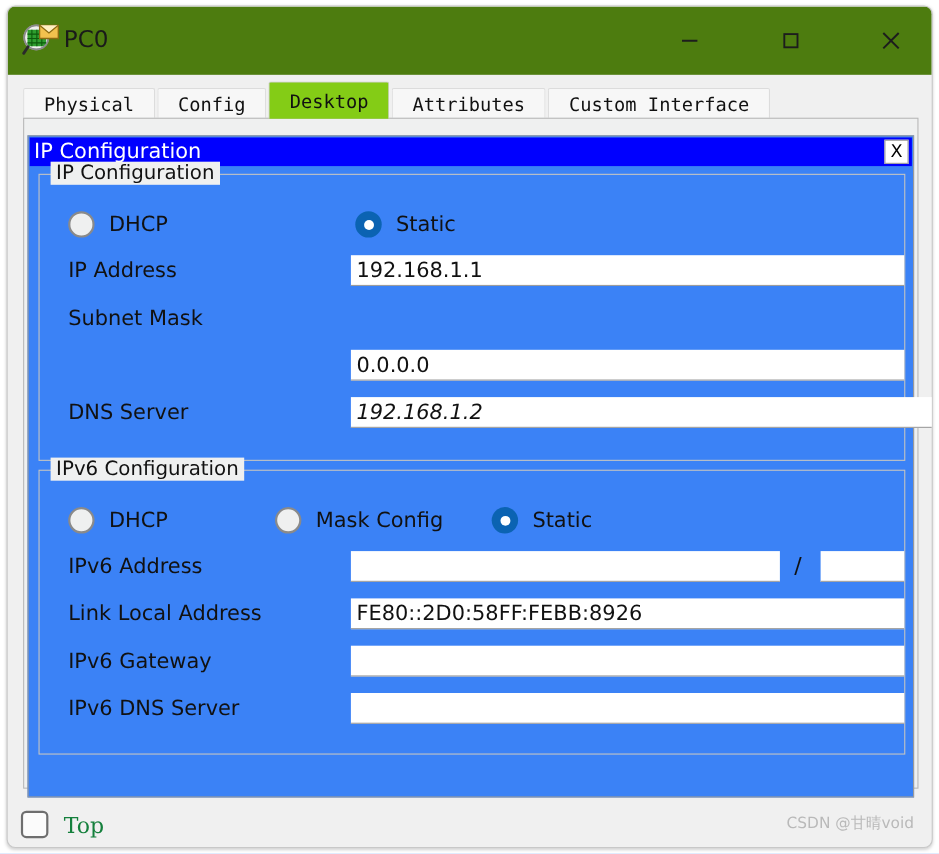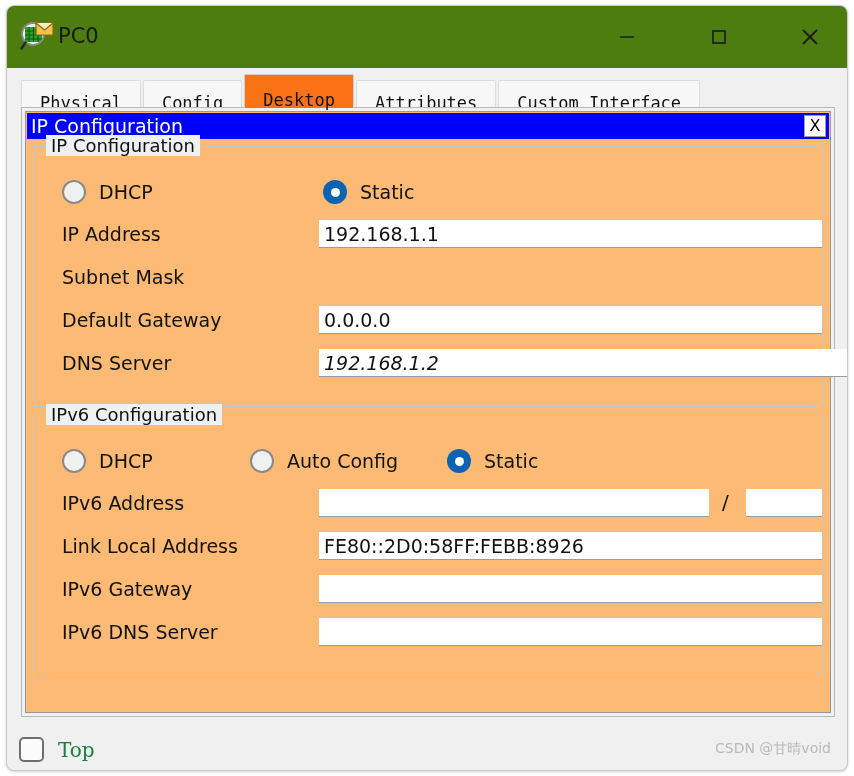--- a/index.html
+++ b/index.html
@@ -79,29 +79,29 @@
   }
   .tab {
     font-family: "DejaVu Sans Mono", monospace;
     font-size: 17px;
     color: #111111;
     background: #f7f7f7;
     border: 1px solid #dcdcdc;
     border-bottom: none;
     height: 28px;
     line-height: 28px;
-    padding: 8px 18px;
+    padding: 1px 18px;
     margin-right: 2px;
     box-sizing: border-box;
     white-space: nowrap;
     cursor: default;
     border-radius: 2px 2px 0 0;
   }
   .tab.active {
-    background: #f97316;
+    background: #84cc16;
     height: 34px;
     line-height: 34px;
     border-color: #d0d0d0;
     position: relative;
     z-index: 3;
   }
 
   
   #desktop-panel {
     position: absolute;
@@ -111,24 +111,24 @@
     height: 610px;
     background: #eff0f0;
     border: 1px solid #b8b8b8;
     box-sizing: border-box;
   }
 
   
   #ipconf-window {
     position: absolute;
     left: 3px;
-    top: 3px;
+    top: 15px;
     width: 806px;
     height: 602px;
-    background: #fdba74;
+    background: #3b82f6;
     border: 1px solid #9a9a9a;
     box-sizing: border-box;
   }
   #ipconf-titlebar {
     position: absolute;
     left: 1px;
     top: 1px;
     width: 802px;
     height: 26px;
     background: #0000ff;
@@ -369,37 +369,36 @@
         <div class="radio-row" style="left:287px; top:33px;">
           <span class="radio checked"></span>
           <span class="radio-label">Static</span>
         </div>
 
         <div class="field-label" style="left:26px; top:76px;">IP Address</div>
         <input class="field-input" style="left: 283px; top: 73px; width: 503px;" value="192.168.1.1">
 
         <div class="field-label" style="left:26px; top:119px;">Subnet Mask</div>
 
-        <div class="field-label" style="left:26px; top:162px;">Default Gateway</div>
         <input class="field-input" style="left: 283px; top: 159px; width: 503px;" value="0.0.0.0">
 
         <div class="field-label" style="left:26px; top:205px;">DNS Server</div>
         <input class="field-input" style="left: 283px; top: 202px; width: 559px; font-style: italic;" value="192.168.1.2">
       </div>
 
       <div class="groupbox" id="group-ipv6">
         <div class="group-title">IPv6 Configuration</div>
 
         <div class="radio-row" style="left:26px; top:33px;">
           <span class="radio"></span>
           <span class="radio-label">DHCP</span>
         </div>
         <div class="radio-row" style="left:214px; top:33px;">
           <span class="radio"></span>
-          <span class="radio-label">Auto Config</span>
+          <span class="radio-label">Mask Config</span>
         </div>
         <div class="radio-row" style="left:411px; top:33px;">
           <span class="radio checked"></span>
           <span class="radio-label">Static</span>
         </div>
 
         <div class="field-label" style="left:26px; top:76px;">IPv6 Address</div>
         <input class="field-input" style="left: 283px; top: 73px; width: 390px;" value="">
         <div class="slash" style="left:686px; top:74px;">/</div>
         <input class="field-input" style="left: 710px; top: 73px; width: 76px;" value="">

